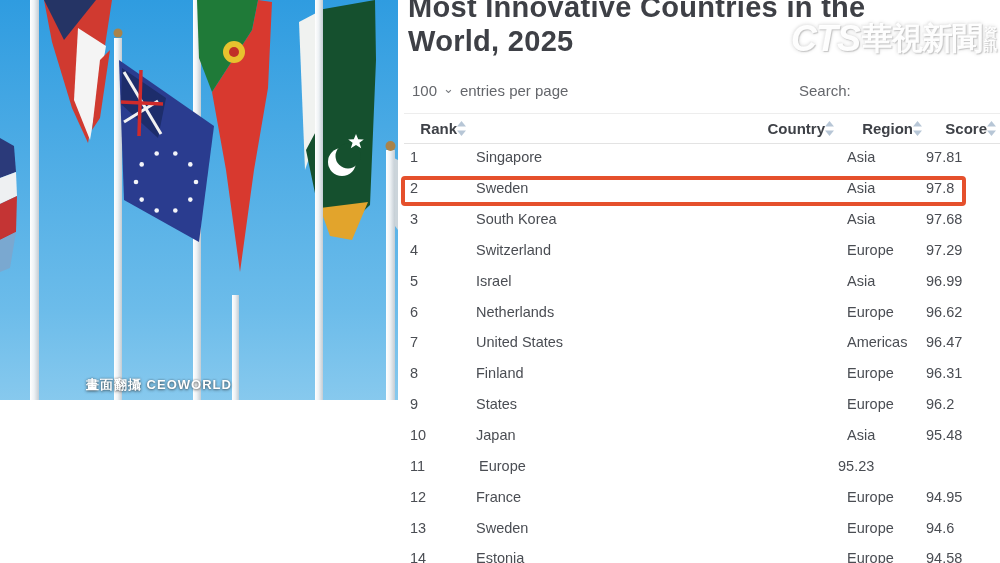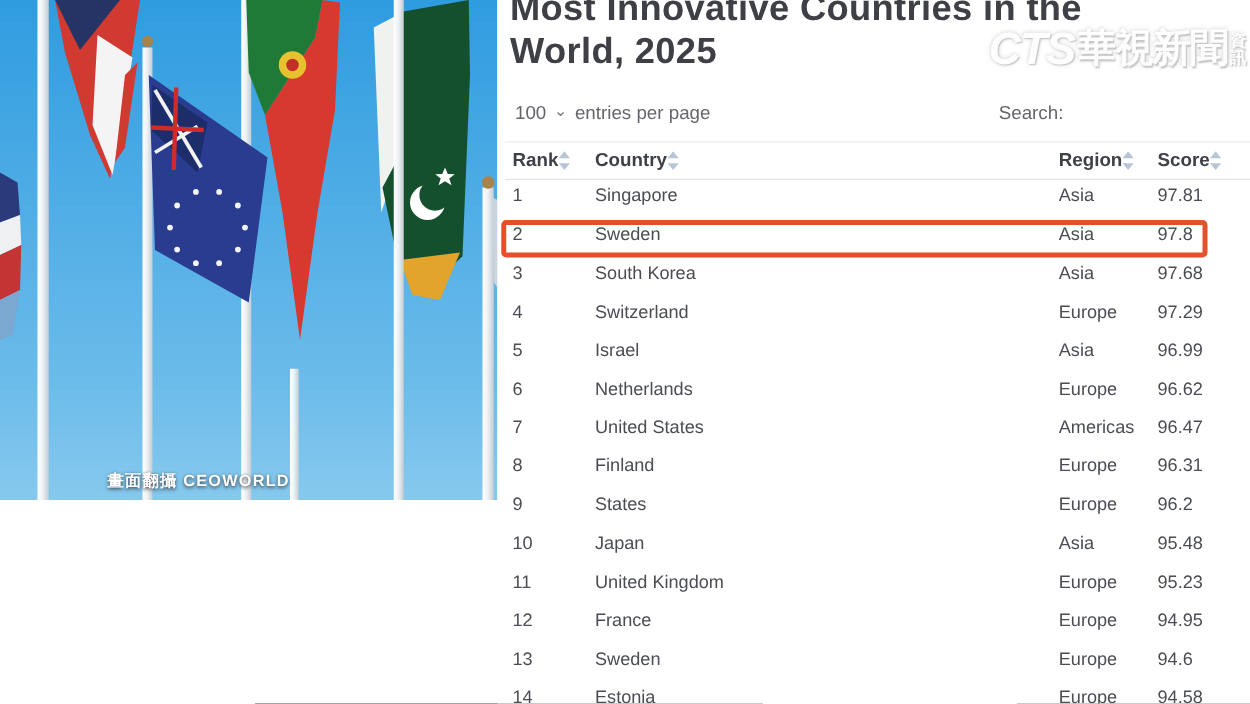--- a/index.html
+++ b/index.html
@@ -27,21 +27,21 @@
   .cts-logo .stack{display:flex;flex-direction:column;font-size:13px;font-weight:700;line-height:13px;margin-left:2px;}
 
   .entries{position:absolute;left:14px;top:82px;font-size:15px;color:#64666b;display:flex;align-items:center;gap:6px;cursor:pointer;}
   .entries .chev{font-size:13px;color:#7a7d82;transform:translateY(-2px);}
   .search-label{position:absolute;left:401px;top:82px;font-size:15px;color:#64666b;}
 
   .thead{position:absolute;left:6px;top:113px;width:596px;height:29px;display:grid;
          grid-template-columns:66px 368px 88px 74px;align-items:center;
          border-top:1px solid #ededed;border-bottom:1px solid #e3e3e3;
          font-size:15px;font-weight:bold;color:#3e4147;}
-  .hcell{display:flex;align-items:center;justify-content:flex-start;height:100%;cursor:pointer;}
+  .hcell{display:flex;align-items:center;justify-content:flex-end;height:100%;cursor:pointer;}
   .hcell .lbl{pointer-events:none;}
   .h-rank .lbl{padding-left:6px;}
   .h-country .lbl{padding-left:6px;}
   .h-region .lbl{padding-left:9px;}
   .sort{width:9px;height:15px;margin-right:4px;flex:0 0 auto;}
 
   .tbody{position:absolute;left:6px;top:142px;width:596px;}
   .trow{display:grid;grid-template-columns:66px 368px 88px 74px;height:30.85px;align-items:center;
         font-size:14.5px;color:#4a4d53;}
   .c-rank{padding-left:6px;}
@@ -333,21 +333,20 @@
           <span class="c-score">96.2</span>
         </div>
         <div class="trow">
           <span class="c-rank">10</span>
           <span class="c-country">Japan</span>
           <span class="c-region">Asia</span>
           <span class="c-score">95.48</span>
         </div>
         <div class="trow">
           <span class="c-rank">11</span>
-          <span class="c-country">United Kingdom</span>
           <span class="c-region">Europe</span>
           <span class="c-score">95.23</span>
         </div>
         <div class="trow">
           <span class="c-rank">12</span>
           <span class="c-country">France</span>
           <span class="c-region">Europe</span>
           <span class="c-score">94.95</span>
         </div>
         <div class="trow">

